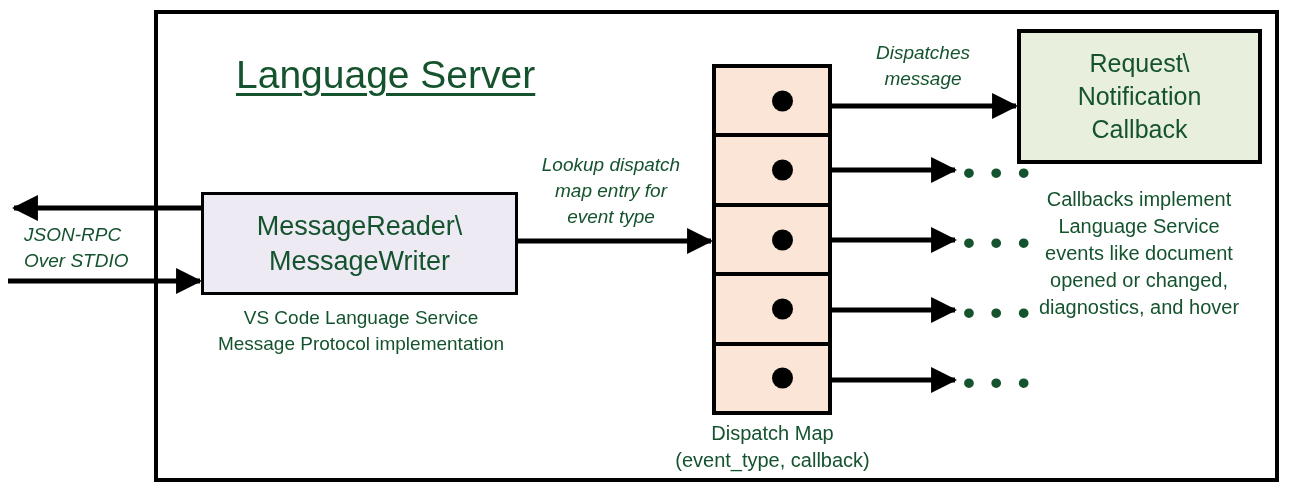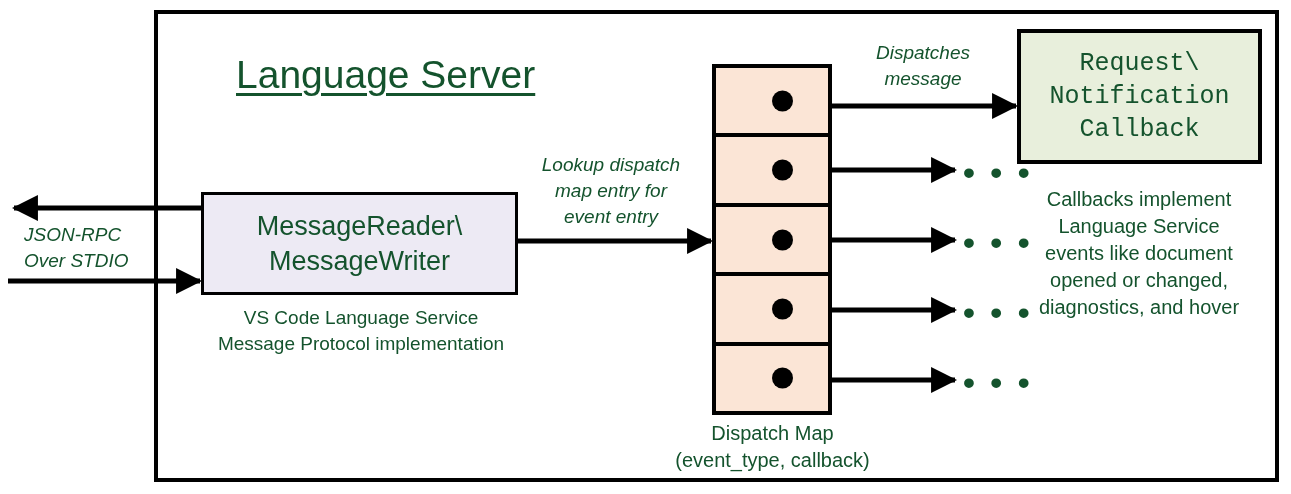--- a/index.html
+++ b/index.html
@@ -146,21 +146,20 @@
     top: 29px;
     width: 245px;
     height: 135px;
     border: 4px solid #000000;
     box-sizing: border-box;
     background: #E8EFDC;
     display: flex;
     flex-direction: column;
     align-items: center;
     justify-content: center;
-    font-family: Liberation Mono, monospace;
   }
   #callback-box .line {
     font-size: 25px;
     line-height: 33px;
     white-space: nowrap;
   }
   #callback-caption {
     left: 1006px;
     top: 186px;
     width: 266px;
@@ -229,21 +228,21 @@
     <div class="line">MessageWriter</div>
   </div>
   <div id="reader-caption" class="abs">
     <div>VS Code Language Service</div>
     <div>Message Protocol implementation</div>
   </div>
 
   <div id="lookup-label" class="abs">
     <div>Lookup dispatch</div>
     <div>map entry for</div>
-    <div>event entry</div>
+    <div>event type</div>
   </div>
 
   <div id="dispatch-map" class="abs">
     <div class="cell">
       <span class="dot"></span>
     </div>
     <div class="cell">
       <span class="dot"></span>
     </div>
     <div class="cell">

